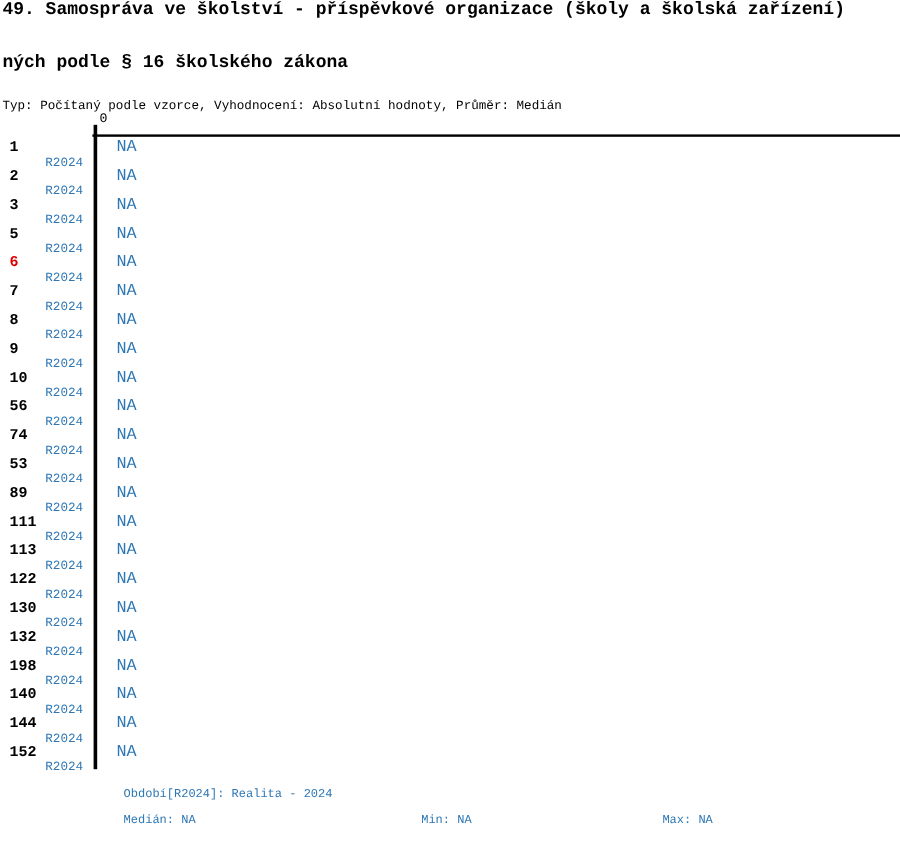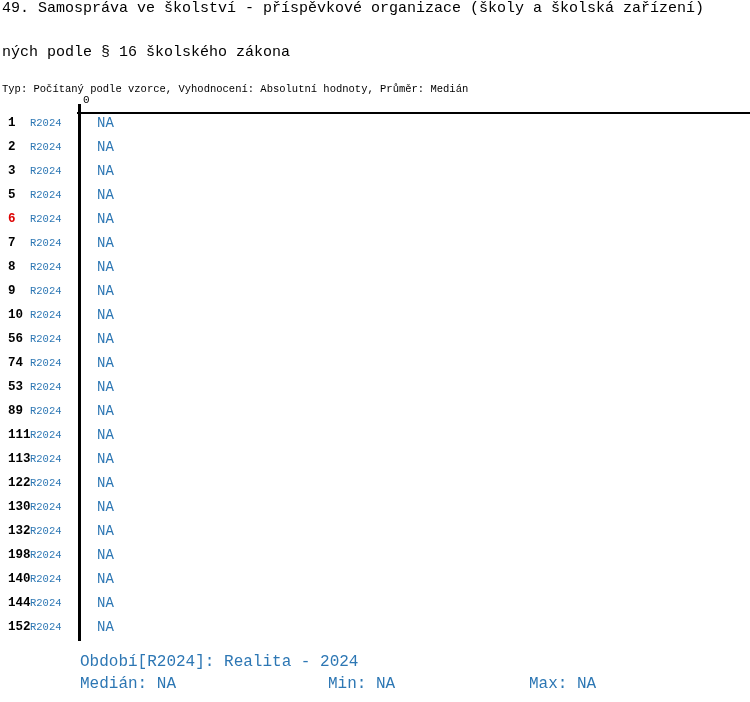--- a/index.html
+++ b/index.html
@@ -11,21 +11,21 @@
     font-family: "Liberation Mono", "DejaVu Sans Mono", monospace;
     color: #000000;
     overflow: hidden;
   }
   .abs { position: absolute; white-space: pre; }
 
   
   .title-line {
     left: 2px;
     font-size: 15px;
-    font-weight: normal;
+    font-weight: bold;
     line-height: 17px;
     letter-spacing: 0;
   }
   .t1 { top: 0px; }
   .t2 { top: 22px; }
   .t3 { top: 44px; text-align: right; }
   .subtitle {
     left: 2px;
     top: 63px;
     font-size: 10.5px;
@@ -72,35 +72,37 @@
   .row-num {
     left: 8px;
     font-size: 12.5px;
     font-weight: bold;
     color: #000000;
   }
   .row-num.hl { color: #dd0000; }
   .row-period {
     left: 30px;
     width: 47px;
-    text-align: left;
+    text-align: center;
     font-size: 10.5px;
     color: #2d77b4;
+    margin-top: 13px;
   }
   .row-value {
     left: 97px;
     font-size: 14px;
     color: #2d77b4;
   }
 
   
   .footer-text {
-    font-size: 16px;
+    font-size: 10px;
     line-height: 13px;
     color: #2d77b4;
+    margin-left: 23px;
   }
   .f-period { left: 80px; top: 656px; }
   .f-median { left: 80px; top: 678px; }
   .f-min    { left: 328px; top: 678px; }
   .f-max    { left: 529px; top: 678px; }
 </style>
 </head>
 <body>
 
 <div id="canvas">

